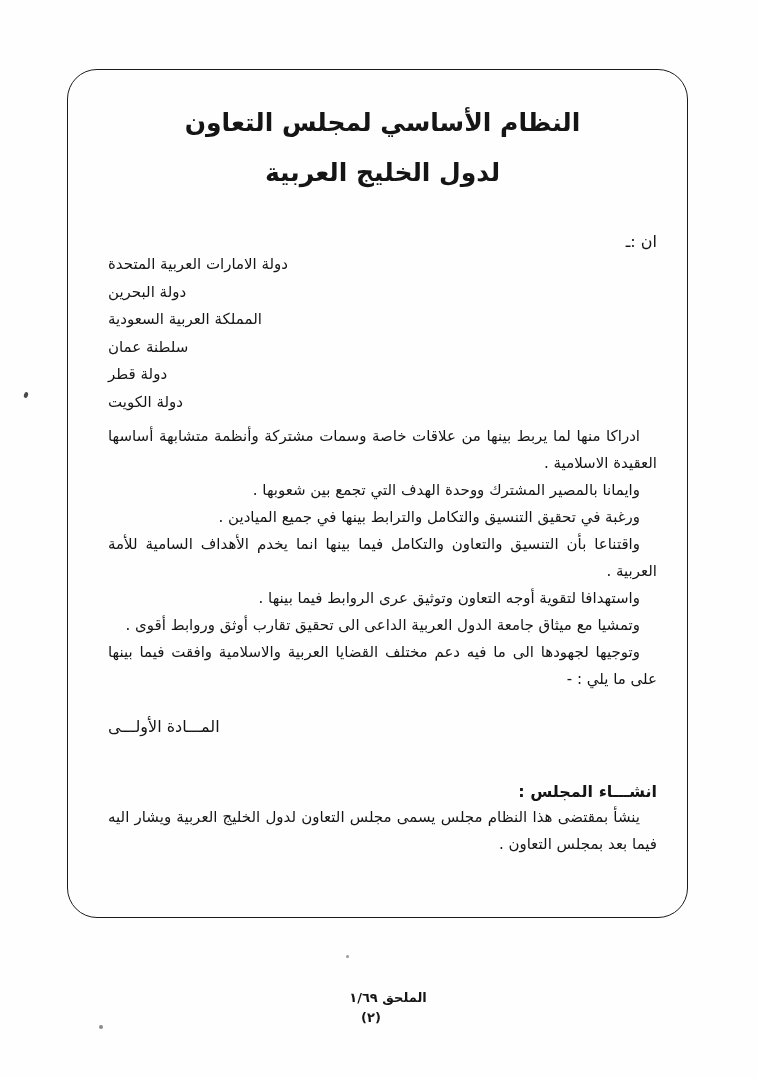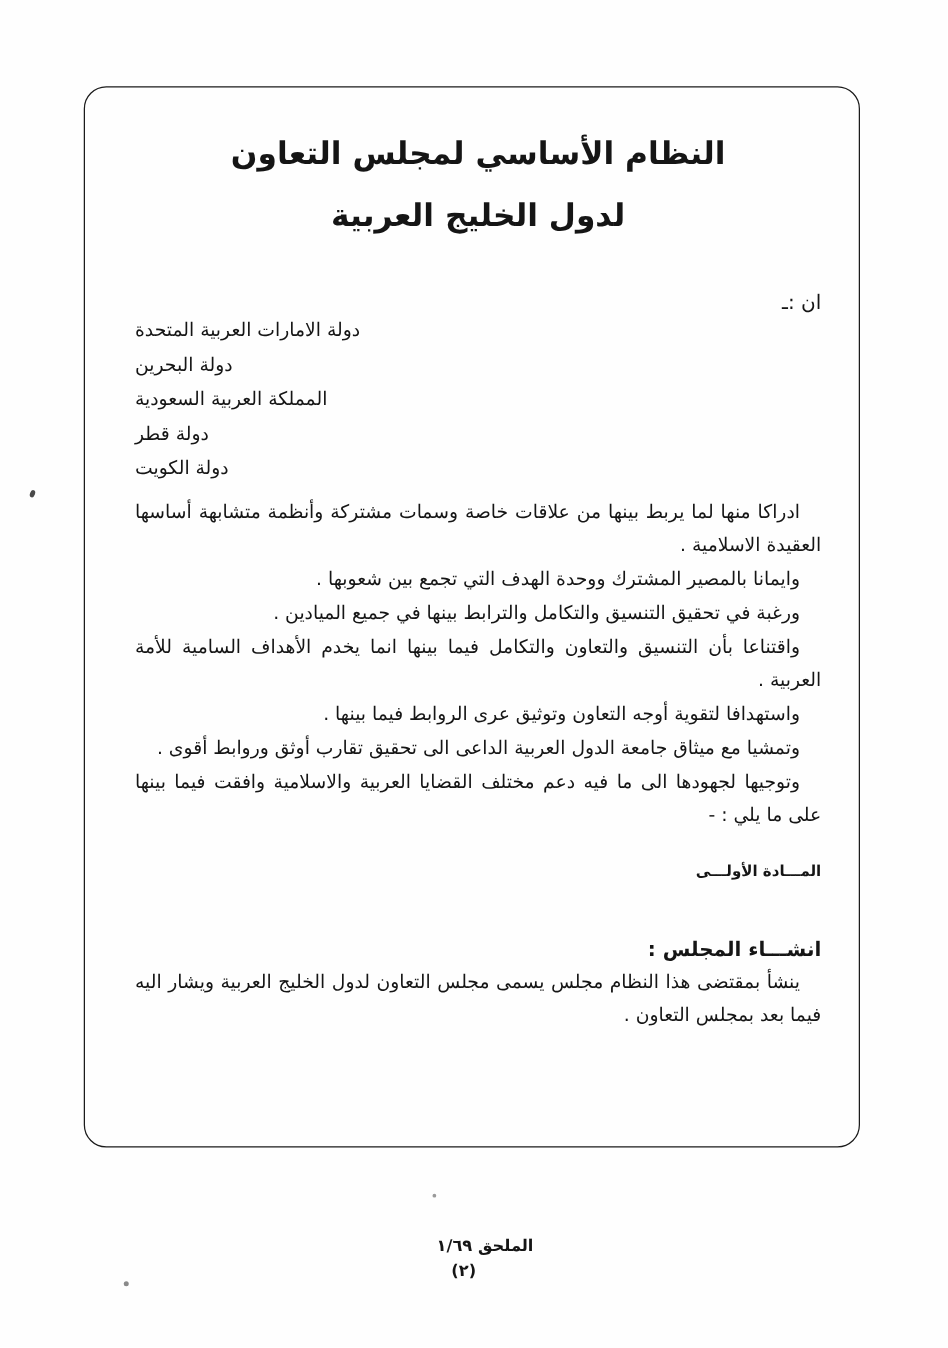--- a/index.html
+++ b/index.html
@@ -15,21 +15,21 @@
     width: 758px; height: 1078px;
     background: #fefefe;
   }
   
   .frame {
     position: absolute;
     left: 67px; top: 69px;
     width: 621px; height: 849px;
     box-sizing: border-box;
     border: 1.6px solid #1b1b1b;
-    border-radius: 18px;
+    border-radius: 30px;
     direction: rtl;
     padding: 12px 30px 0 40px;
   }
   .doc-title {
     margin: 16px 0 0 0;
     text-align: center;
     font-size: 25px;
     font-weight: bold;
     line-height: 50px;
   }
@@ -53,23 +53,23 @@
   .clauses { }
   .clauses p {
     margin: 0;
     font-size: 15px;
     line-height: 27px;
     text-align: justify;
     text-indent: 17px;
   }
   .article-heading {
     margin: 24px 0 0 0;
-    text-align: right;
-    font-size: 12px;
-    font-weight: bold;
+    text-align: left;
+    font-size: 16px;
+    font-weight: normal;
   }
   .section-title {
     margin-top: 46px;
     font-size: 16px;
     font-weight: bold;
     text-align: right;
   }
   .article-body {
     margin: 3px 0 0 0;
     font-size: 15px;
@@ -111,20 +111,21 @@
       <div>النظام الأساسي لمجلس التعاون</div>
       <div>لدول الخليج العربية</div>
     </h1>
 
     <div class="intro">ان :ـ</div>
 
     <div class="states-list">
       <div>دولة الامارات العربية المتحدة</div>
       <div>دولة البحرين</div>
       <div>المملكة العربية السعودية</div>
+      <div>سلطنة عمان</div>
       <div>دولة قطر</div>
       <div>دولة الكويت</div>
     </div>
 
     <p class="recital">ادراكا منها لما يربط بينها من علاقات خاصة وسمات مشتركة وأنظمة متشابهة أساسها العقيدة الاسلامية .</p>
 
     <div class="clauses">
       <p>وايمانا بالمصير المشترك ووحدة الهدف التي تجمع بين شعوبها .</p>
       <p>ورغبة في تحقيق التنسيق والتكامل والترابط بينها في جميع الميادين .</p>
       <p>واقتناعا بأن التنسيق والتعاون والتكامل فيما بينها انما يخدم الأهداف السامية للأمة العربية .</p>

